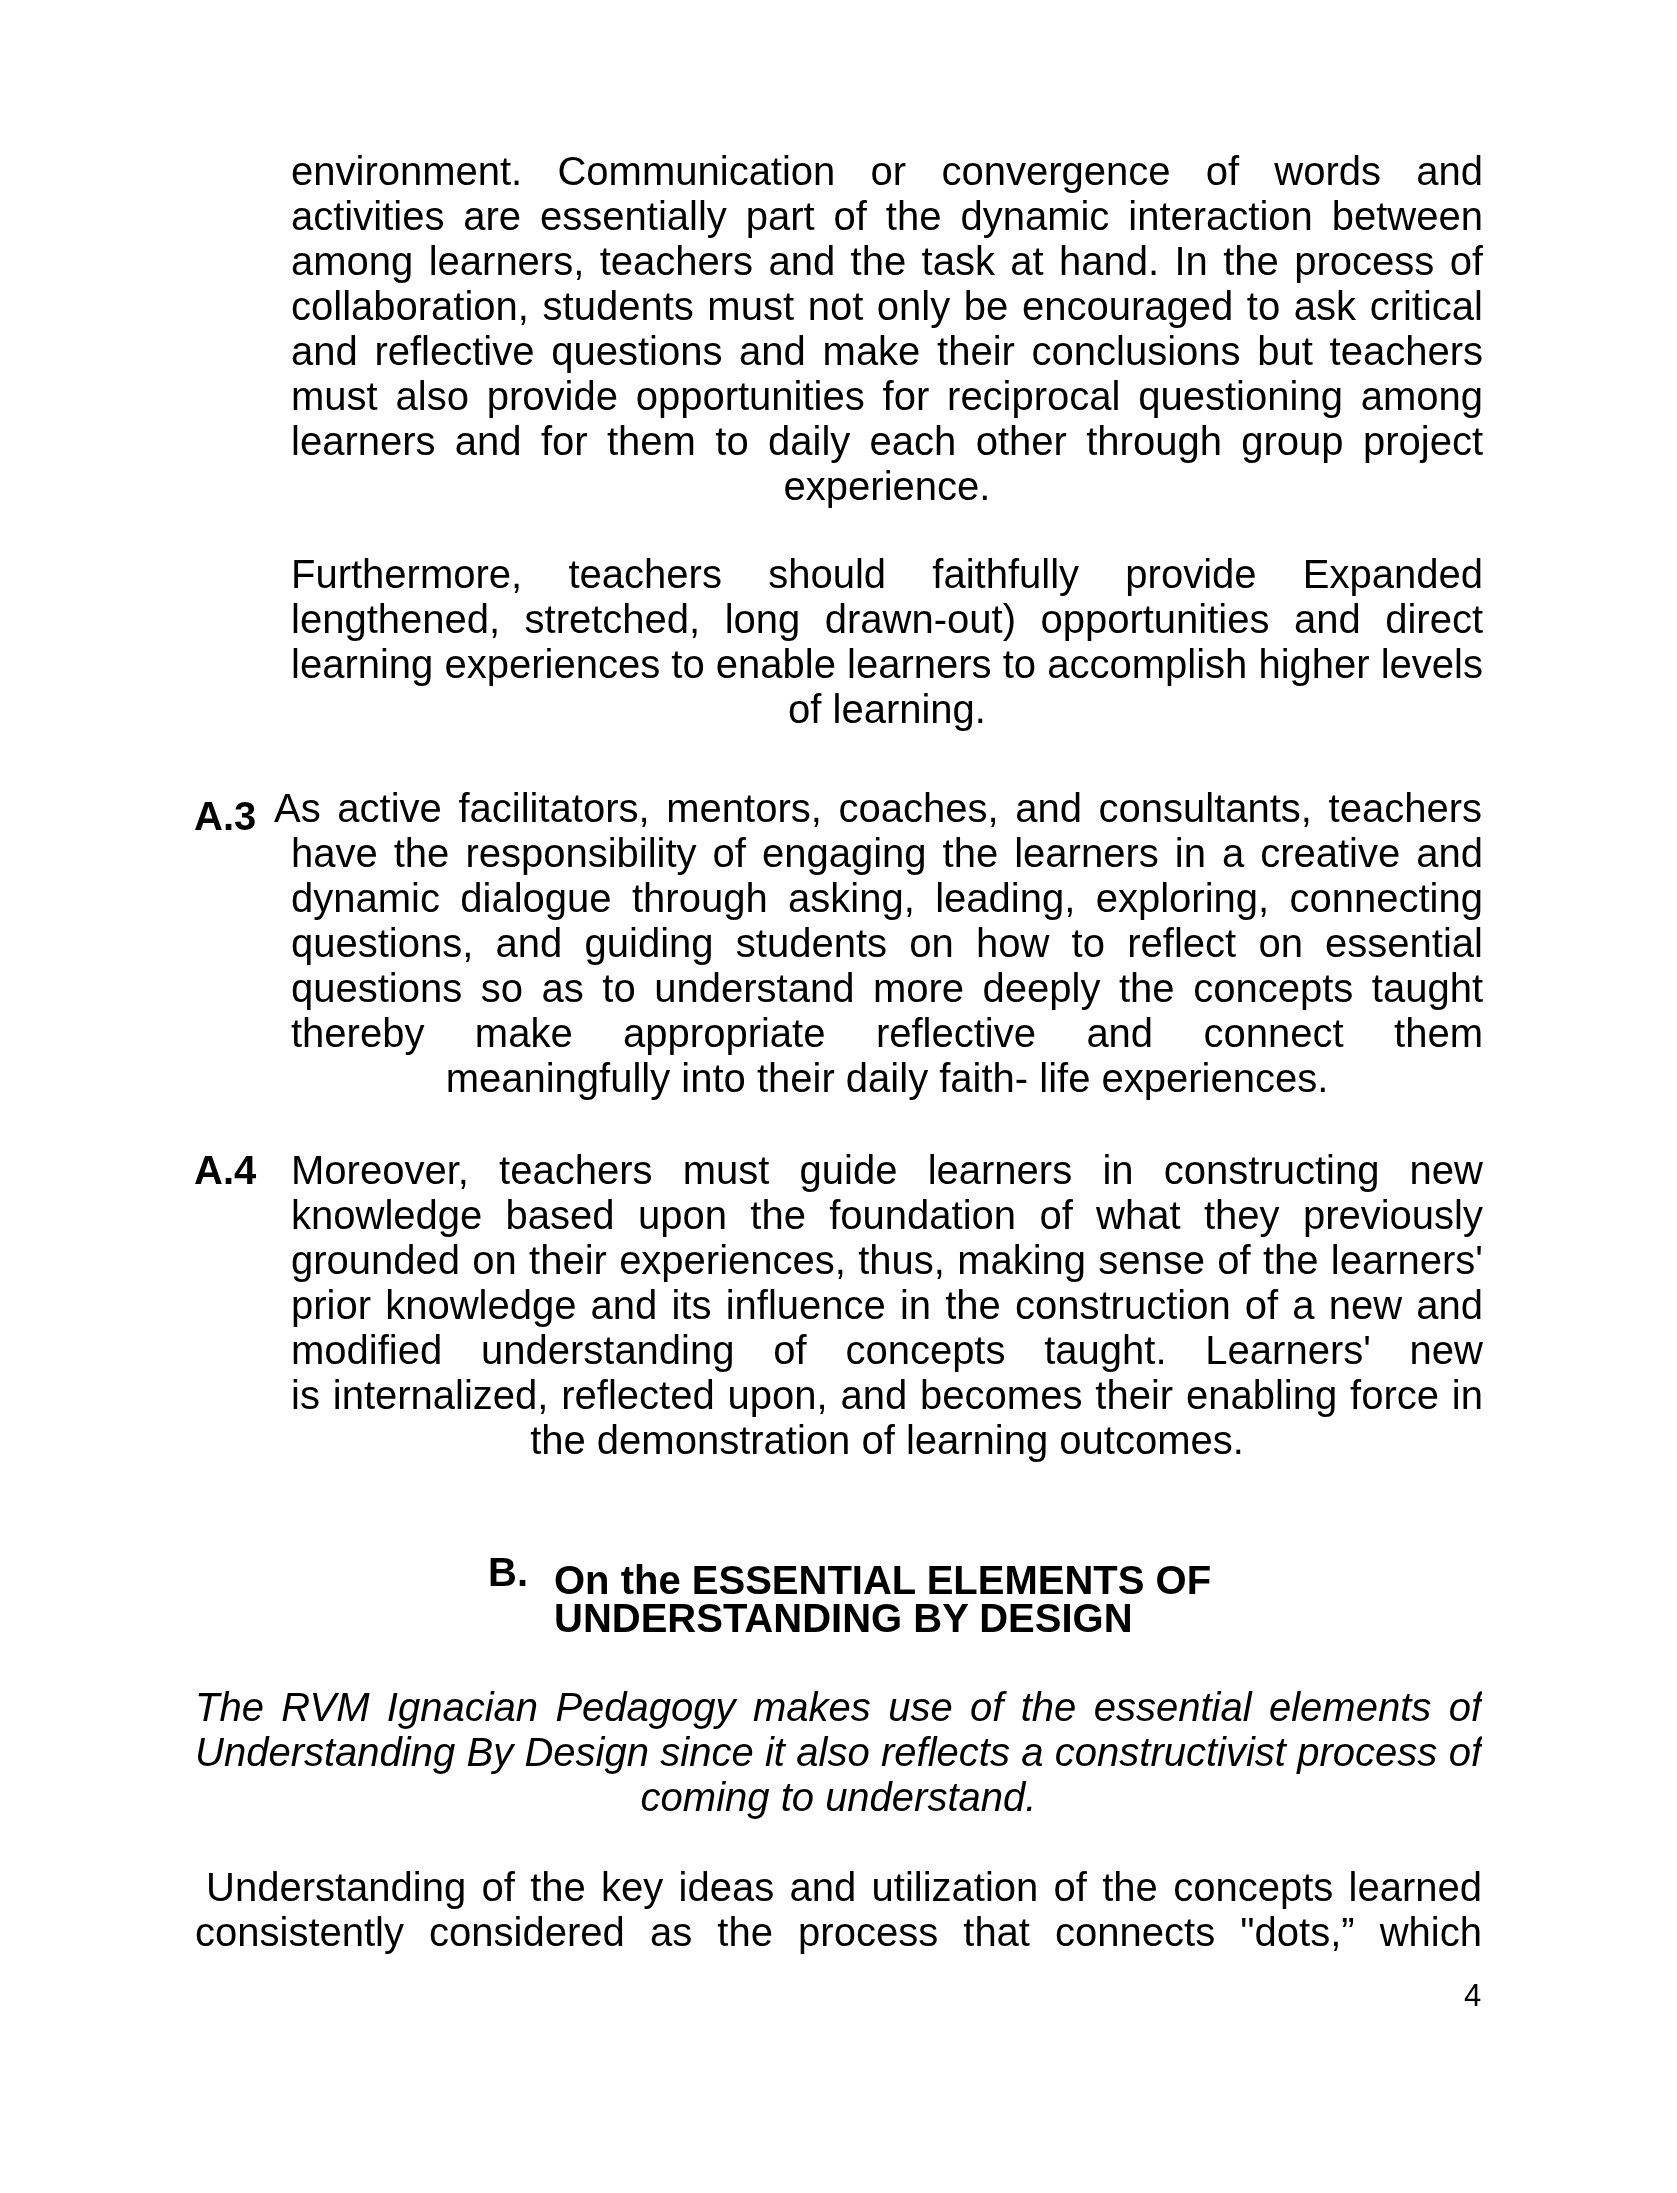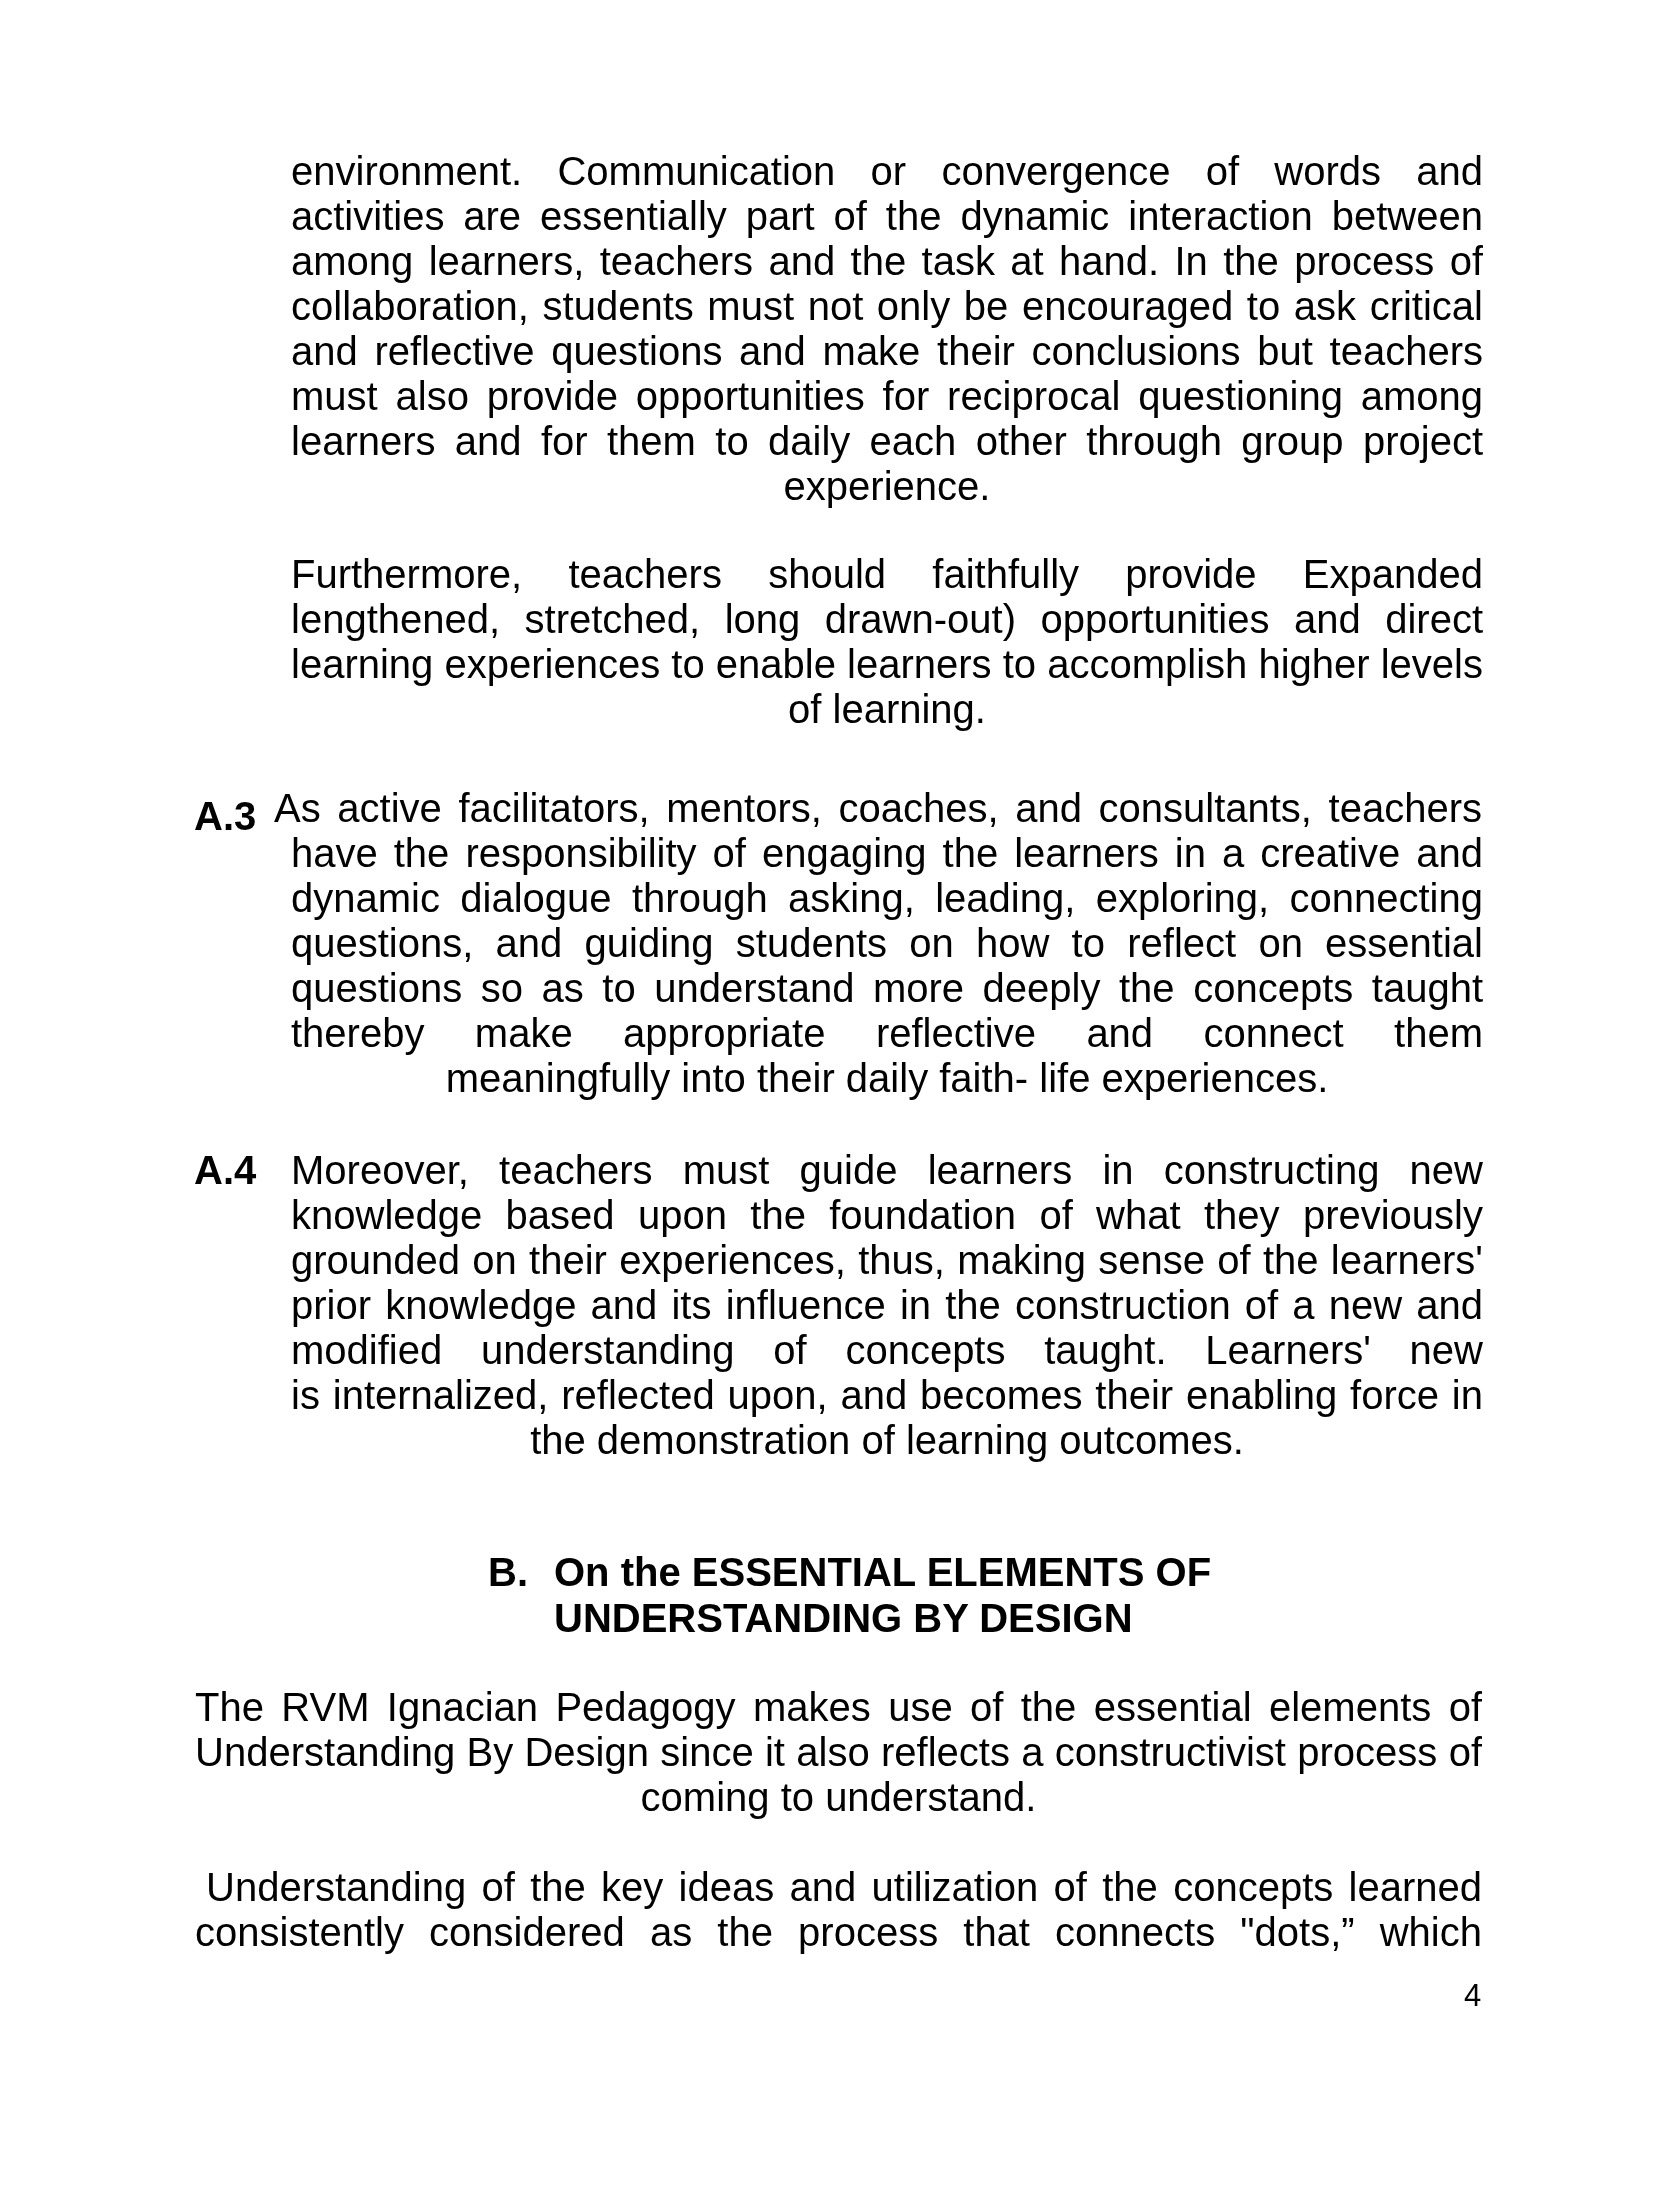--- a/index.html
+++ b/index.html
@@ -59,25 +59,25 @@
     <div class="ln j">knowledge based upon the foundation of what they previously know,</div>
     <div class="ln j">grounded on their experiences, thus, making sense of the learners'</div>
     <div class="ln j">prior knowledge and its influence in the construction of a new and</div>
     <div class="ln j">modified understanding of concepts taught. Learners' new knowledge</div>
     <div class="ln j">is internalized, reflected upon, and becomes their enabling force in</div>
     <div class="ln l">the demonstration of learning outcomes.</div>
   </div>
 
   <div class="heading" style="top:1549px; left:0; width:1678px;">
     <span class="mark" style="top:0;">B.</span>
-    <span class="htext" style="top:0;">On the ESSENTIAL ELEMENTS OF</span>
+    <span class="htext" style="top:8px;">On the ESSENTIAL ELEMENTS OF</span>
     <span class="htext" style="top:46px;">UNDERSTANDING BY DESIGN</span>
   </div>
 
-  <div class="para full" style="top:1685px;">
+  <div class="para full" style="top:1685px;font-style:italic;">
     <div class="ln j">The RVM Ignacian Pedagogy makes use of the essential elements of</div>
     <div class="ln j">Understanding By Design since it also reflects a constructivist process of</div>
     <div class="ln l">coming to understand.</div>
   </div>
 
   <div class="para" style="top:1865px; left:206px; width:1276px;">
     <div class="ln j">Understanding of the key ideas and utilization of the concepts learned are</div>
   </div>
   <div class="para full" style="top:1910px;">
     <div class="ln j">consistently considered as the process that connects "dots,” which means</div>

